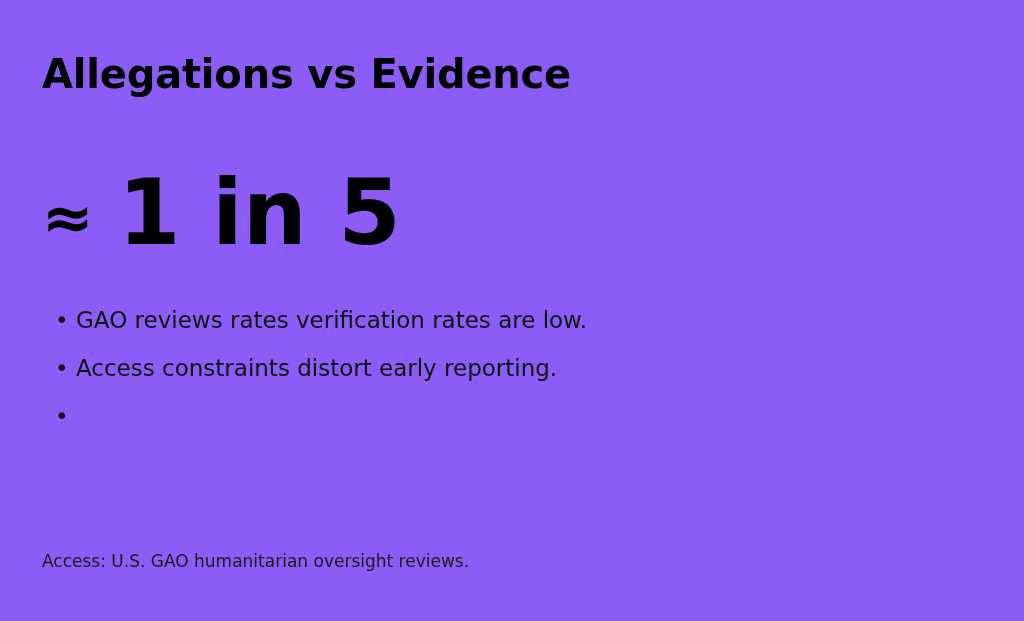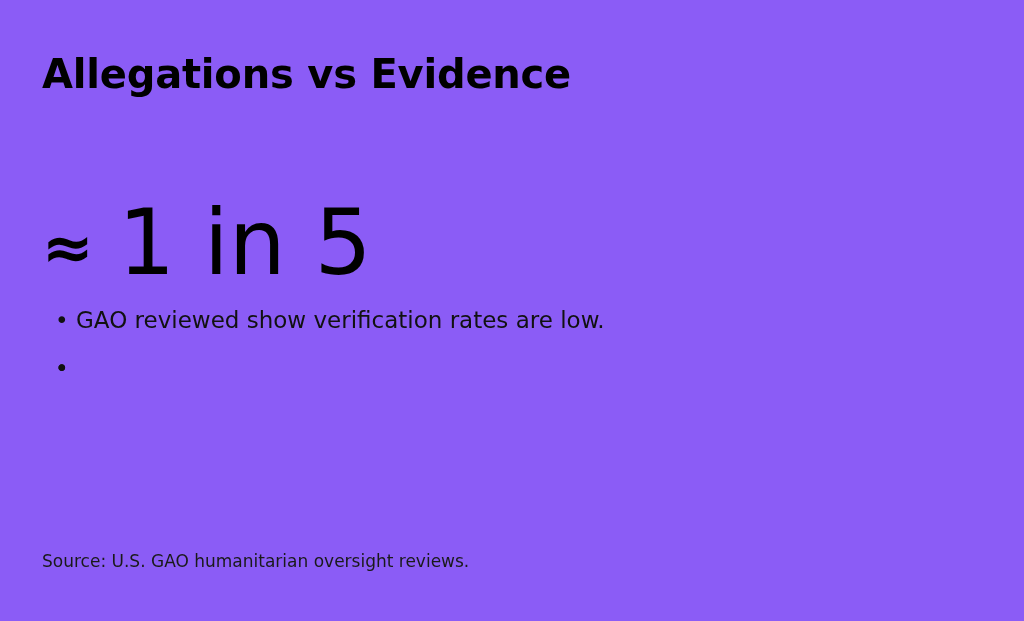--- a/index.html
+++ b/index.html
@@ -48,25 +48,24 @@
     font-size: 62px;
     line-height: 1;
     font-weight: bold;
     color: #000000;
     position: relative;
     top: -5px;
   }
   .stat-value {
     font-size: 90px;
     line-height: 1;
-    font-weight: normal;
+    font-weight: bold;
     color: #000000;
     margin-left: 24px;
     letter-spacing: 0px;
-    margin-top: 30px;
   }
 
   
   .slide-subtitle {
     position: absolute;
     left: 42px;
     top: 247px;
     margin: 0;
     font-size: 27px;
     line-height: 34px;
@@ -126,25 +125,26 @@
 
   <div class="stat-block">
     <span class="stat-approx">≈</span>
     <span class="stat-value">1 in 5</span>
   </div>
 
 
   <ul class="bullet-list">
     <li class="bullet-item">
       <span class="bullet-dot">•</span>
-      <span>GAO reviewed show verification rates are low.</span>
+      <span>GAO reviews rates verification rates are low.</span>
     </li>
     <li class="bullet-item">
       <span class="bullet-dot">•</span>
+      <span>Access constraints distort early reporting.</span>
     </li>
     <li class="bullet-item">
       <span class="bullet-dot">•</span>
     </li>
   </ul>
 
-  <p class="slide-source">Source: U.S. GAO humanitarian oversight reviews.</p>
+  <p class="slide-source">Access: U.S. GAO humanitarian oversight reviews.</p>
 
 </div>
 
 </body></html>

